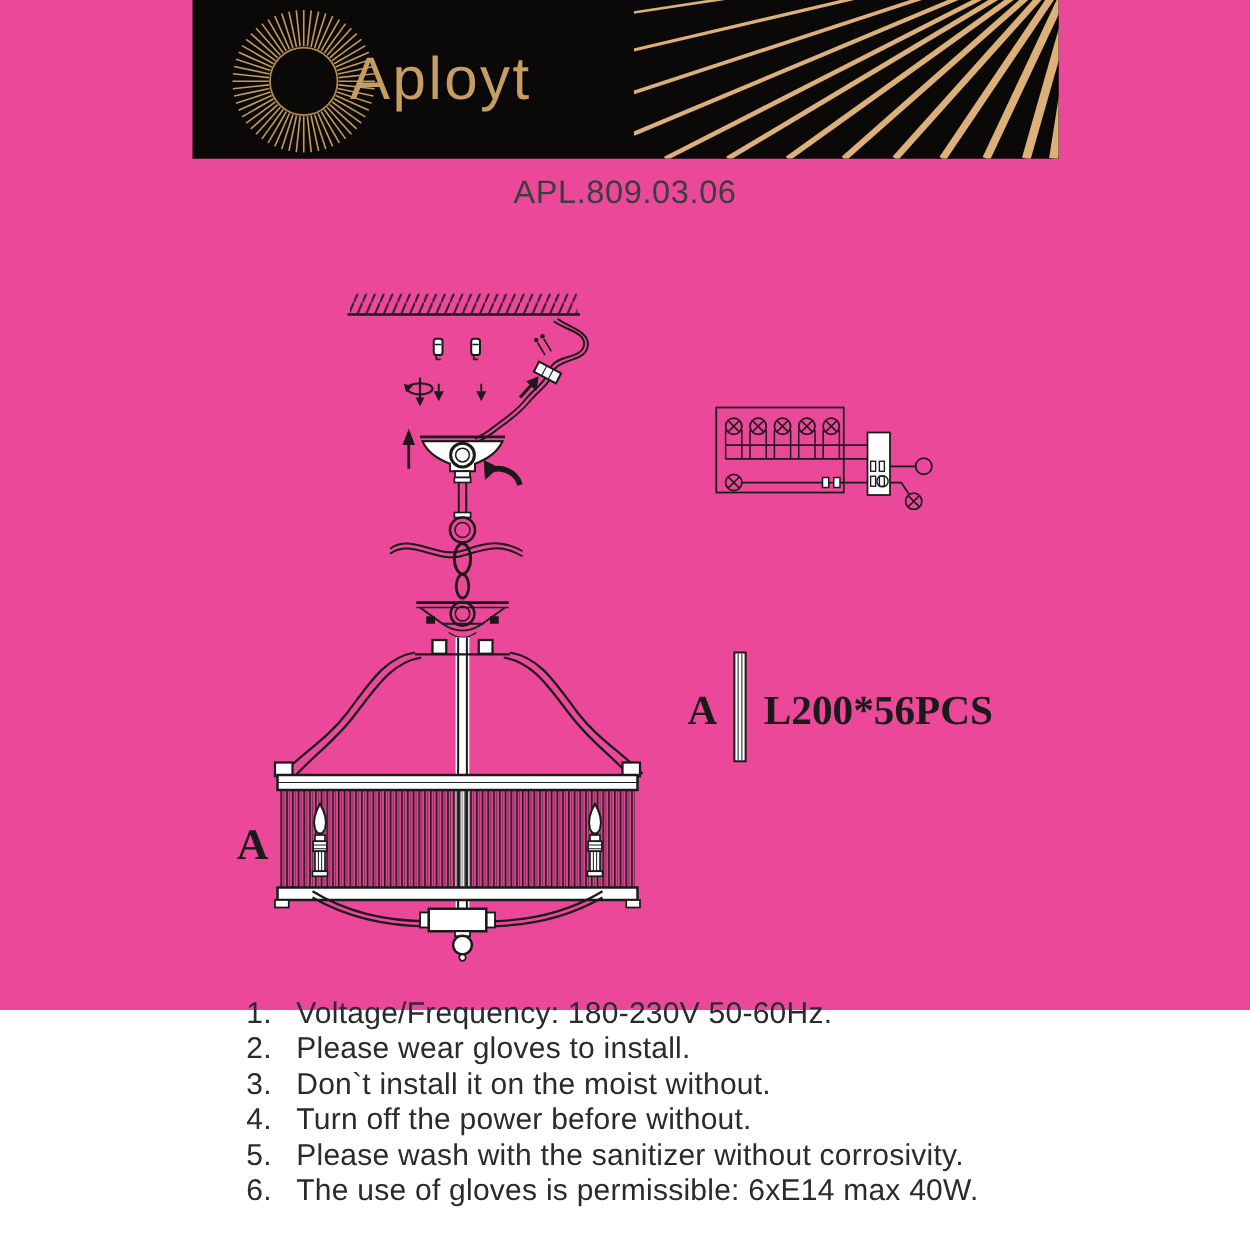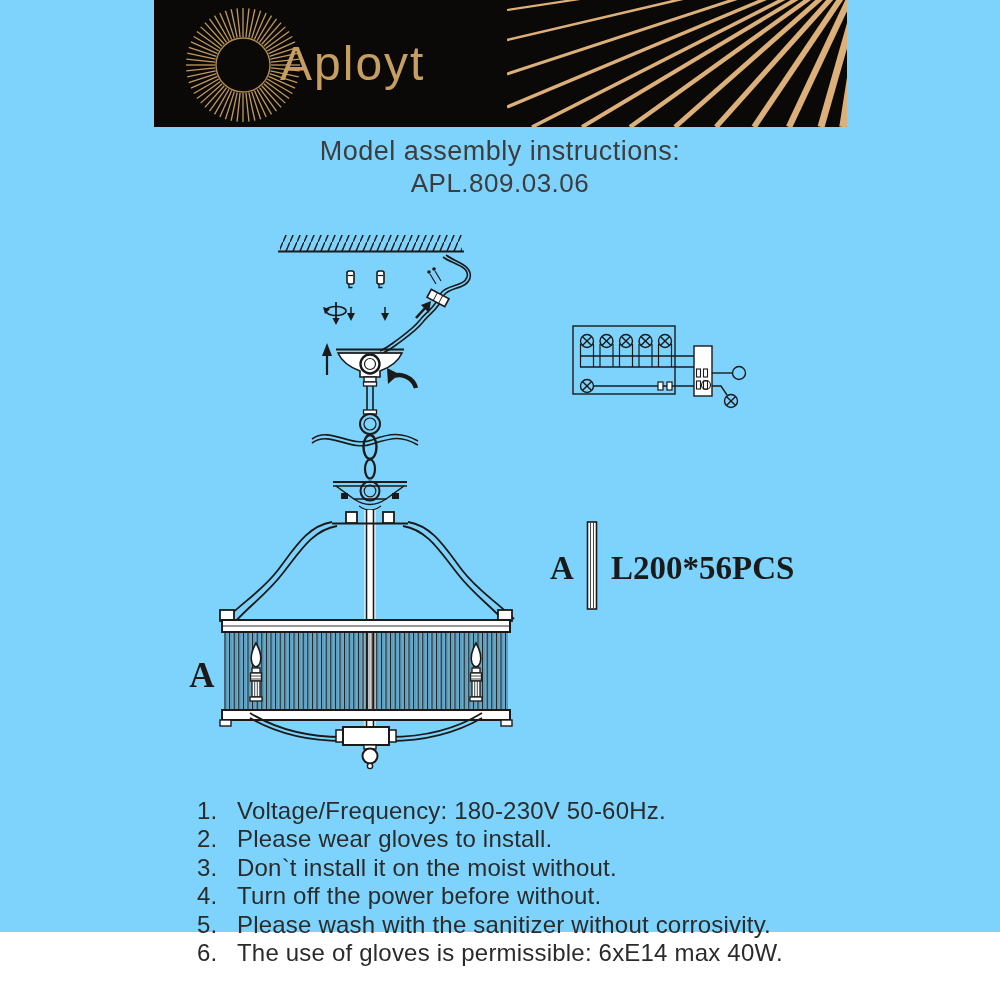--- a/index.html
+++ b/index.html
@@ -1,17 +1,17 @@
 <!DOCTYPE html>
 <html><head>
 <meta charset="utf-8">
 <style>
   * { margin:0; padding:0; box-sizing:border-box; }
   body { width:1000px; height:1000px; background:#ffffff; font-family:"Liberation Sans", sans-serif; position:relative; overflow:hidden; }
-  .page { position:absolute; left:0; top:0; width:1000px; height:932px; background:#7dd3fc; }
+  .page { position:absolute; left:0; top:0; width:1000px; height:808px; background:#ec4899; }
 
   
   .banner { position:absolute; left:154px; top:0; width:693px; height:127px; background:#0b0907; overflow:hidden; }
   .sunburst { position:absolute; left:24px; top:0; width:130px; height:130px; }
   .brand { position:absolute; left:126px; top:36px; font-size:48px; font-weight:400; letter-spacing:2px;
            color:#c69e62; font-family:"Liberation Sans", sans-serif; }
   .rays-right { position:absolute; right:0; top:0; width:340px; height:127px; }
 
   
   .title-block { position:absolute; left:0; top:136px; width:1000px; text-align:center; color:#3d3d3d; }
@@ -74,21 +74,20 @@
         <line x1="363" y1="-45" x2="209" y2="127" stroke-width="5.2"></line>
         <line x1="363" y1="-45" x2="247" y2="127" stroke-width="5.8"></line>
         <line x1="363" y1="-45" x2="282" y2="127" stroke-width="6.4"></line>
         <line x1="363" y1="-45" x2="314" y2="127" stroke-width="7"></line>
         <line x1="363" y1="-45" x2="336" y2="127" stroke-width="7.5"></line>
       </g>
     </svg>
   </div>
 
   <div class="title-block">
-    <div class="title-line1">Model assembly instructions:</div>
     <div class="title-line2">APL.809.03.06</div>
   </div>
 
   <svg class="diagram" viewBox="0 0 650 580">
     <defs>
       <pattern id="hatch" width="7" height="16" patternUnits="userSpaceOnUse">
         <line x1="0" y1="16" x2="7" y2="0" stroke="#1a1a1a" stroke-width="1.5"></line>
       </pattern>
       <pattern id="rods" width="4.6" height="10" patternUnits="userSpaceOnUse">
         <line x1="1.4" y1="0" x2="1.4" y2="10" stroke="#1a1a1a" stroke-width="1.4"></line>

